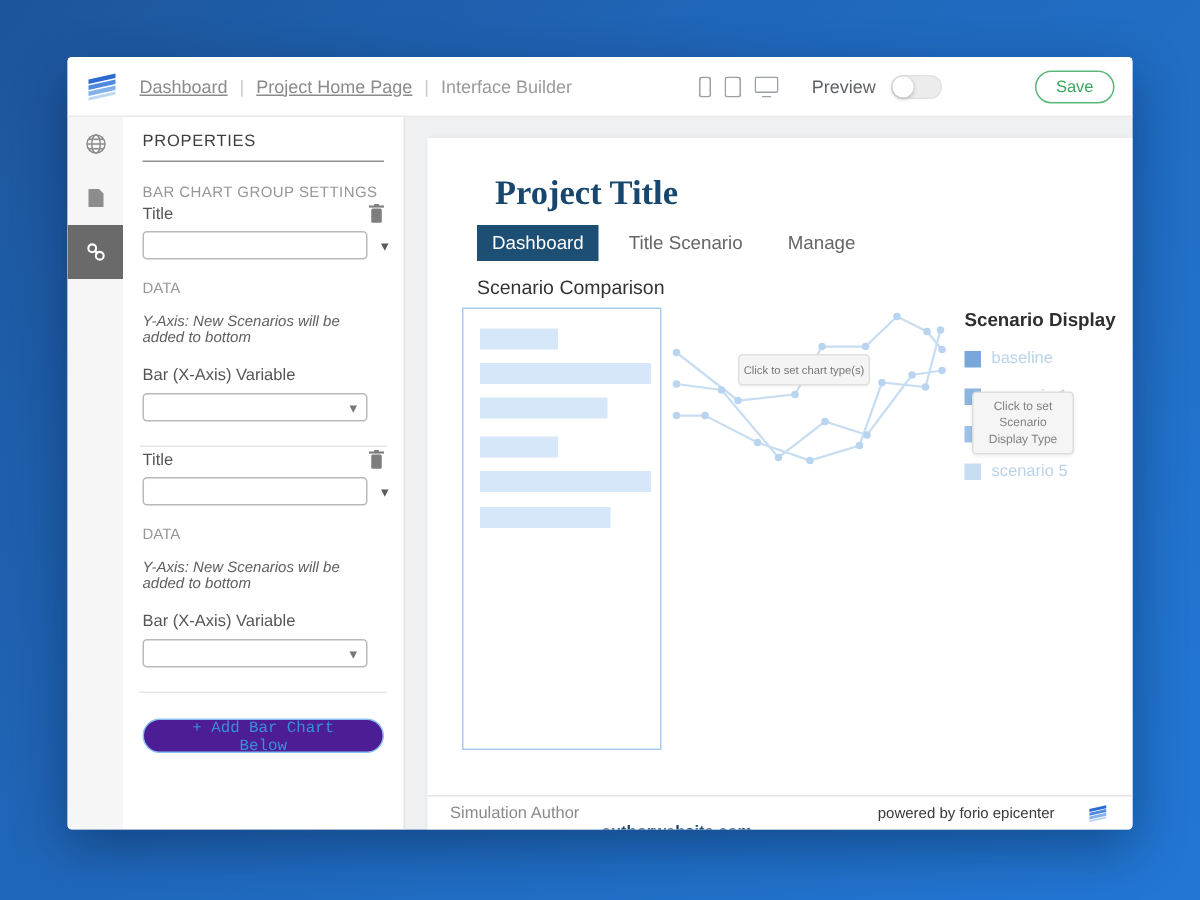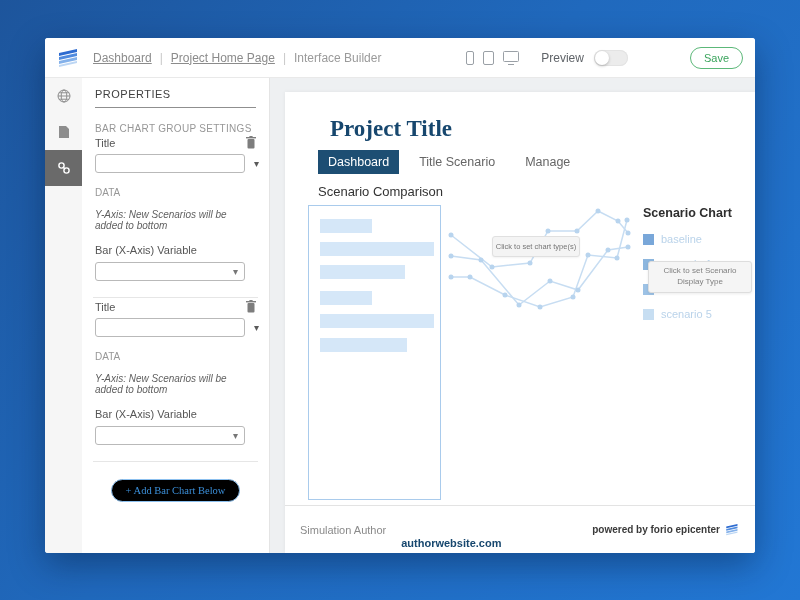--- a/index.html
+++ b/index.html
@@ -42,44 +42,44 @@
   .trash-btn { background:none; border:none; color:#7d7d7d; cursor:pointer; padding:0; height:13px; }
   .input-row { display:flex; align-items:center; margin-top:5px; }
   .text-input { width:150px; height:19px; border:1px solid #b9b9b9; border-radius:3px; background:#fff; padding:0 5px; font-size:11px; }
   .caret-btn { background:none; border:none; color:#5a5a5a; font-size:10px; cursor:pointer; margin-left:9px; padding:0; }
   .data-label { font-size:10px; color:#979797; margin-top:14px; }
   .note { font-style:italic; font-size:10px; color:#5f5f5f; margin-top:11px; font-family:"Liberation Sans",sans-serif; }
   .var-label { font-size:11px; color:#555; margin-top:13px; }
   .select-box { position:relative; width:150px; height:19px; border:1px solid #b9b9b9; border-radius:3px; background:#fff; margin-top:6px; cursor:pointer; }
   .select-box .sel-caret { position:absolute; right:6px; top:3px; font-size:10px; color:#777; }
   .panel-divider { border:none; border-top:1px solid #e6e6e6; margin:16px -2px 0 -2px; }
-  .add-btn { display:block; margin:17px auto 0 auto; height:23px; padding:0 14px; border:1px solid #8cc0ef; border-radius:12px; background:#000000; color:#3b8fd9; font-size:10.5px; font-family:Liberation Serif, serif; cursor:pointer; }
+  .add-btn { display:block; margin:17px auto 0 auto; height:23px; padding:0 14px; border:1px solid #8cc0ef; border-radius:12px; background:#4c1d95; color:#3b8fd9; font-size:10.5px; font-family:Liberation Mono, monospace; cursor:pointer; }
   
   .canvas { flex:1; background:#eef0f2; position:relative; min-width:0; }
   .page { position:absolute; left:15px; top:14px; right:0; bottom:0; background:#fff; box-shadow:0 0 4px rgba(0,0,0,.06); }
   .page-title { position:absolute; left:33px; top:24px; font-family:"Liberation Serif", serif; font-weight:bold; font-size:23px; color:#17476e;margin-left:12px; }
   .tabs { position:absolute; left:33px; top:58px; display:flex; align-items:center; gap:10px; }
   .tab { font-size:12.5px; color:#666; padding:5px 10px; cursor:pointer; white-space:nowrap; }
   .tab.active { background:#1d4e73; color:#fff; }
   .section-title { position:absolute; left:33px; top:92px; font-size:13px; color:#333; }
   .bar-box { position:absolute; left:23px; top:113px; width:133px; height:295px; border:1px solid #a9cbec; background:#fff; }
   .ph-bar { position:absolute; left:11px; height:14px; background:#d5e7f8; }
   .sketch { position:absolute; left:160px; top:103px; }
   .chart-btn { position:absolute; left:207px; top:144px; width:88px; height:21px; background:#f4f4f4; border:1px solid #e0e0e0; border-radius:3px; color:#767676; font-size:7.5px; font-family:"Liberation Sans",sans-serif; cursor:pointer; box-shadow:0 1px 2px rgba(0,0,0,.05); }
   .legend { position:absolute; left:358px; top:114px; width:105px; }
   .legend-title { font-size:12.5px; color:#2e2e2e; font-weight:bold; }
   .legend-item { display:flex; align-items:center; gap:7px; margin-top:13px; }
   .legend-swatch { width:11px; height:11px; flex:0 0 auto; }
   .legend-label { font-size:11px; color:#bad3ea; }
   .sw0 { background:#79a7d9; } .sw1 { background:#8cb6de; } .sw2 { background:#9dc2e5; } .sw3 { background:#c7def2; }
-  .legend-tooltip { position:absolute; left:363px; top:169px; width:104px; padding:4px 4px; background:#f5f5f5; border:1px solid #ddd; border-radius:3px; color:#818181; font-size:8px; text-align:center; line-height:1.35; box-shadow:0 1px 3px rgba(0,0,0,.08); cursor:pointer; }
-  .page-footer { position:absolute; left:0; right:0; bottom:0; height:48px; border-top:1px solid #e3e3e3; display:flex; align-items:center; padding:0 15px; }
+  .legend-tooltip { position:absolute; left:363px; top:169px; width:68px; padding:4px 4px; background:#f5f5f5; border:1px solid #ddd; border-radius:3px; color:#818181; font-size:8px; text-align:center; line-height:1.35; box-shadow:0 1px 3px rgba(0,0,0,.08); cursor:pointer; }
+  .page-footer { position:absolute; left:0; right:0; bottom:0; height:23px; border-top:1px solid #e3e3e3; display:flex; align-items:center; padding:0 15px; }
   .footer-author { font-size:11px; color:#8a8a8a; }
   .footer-site { font-size:11px; font-weight:bold; color:#17476e; margin-left:15px; text-decoration:none; cursor:pointer;margin-top:26px; }
-  .footer-powered { margin-left:auto; display:flex; align-items:center; gap:5px; font-size:10px; font-weight:bold; color:#3a3a3a; }
+  .footer-powered { margin-left:auto; display:flex; align-items:center; gap:22px; font-size:10px; font-weight:normal; color:#3a3a3a; }
 </style>
 </head>
 <body>
 
 <div class="window">
 
   <div class="topbar">
     <svg class="logo" viewBox="0 0 24 20">
       <polygon points="2,5 20,1 20,4 2,8" fill="#2d6bd0"></polygon>
       <polygon points="2,9 20,5 20,8 2,12" fill="#4f8ade"></polygon>
@@ -250,21 +250,21 @@
               <circle cx="128" cy="102" r="2.5"></circle>
               <circle cx="143" cy="60" r="2.5"></circle>
               <circle cx="172" cy="63" r="2.5"></circle>
               <circle cx="182" cy="25" r="2.5"></circle>
           </g>
         </svg>
 
         <button class="chart-btn">Click to set chart type(s)</button>
 
         <div class="legend">
-          <div class="legend-title">Scenario Chart</div>
+          <div class="legend-title">Scenario Display</div>
           <div class="legend-item">
             <span class="legend-swatch sw0"></span>
             <span class="legend-label">baseline</span>
           </div>
           <div class="legend-item">
             <span class="legend-swatch sw1"></span>
             <span class="legend-label">scenario 1</span>
           </div>
           <div class="legend-item">
             <span class="legend-swatch sw2"></span>

